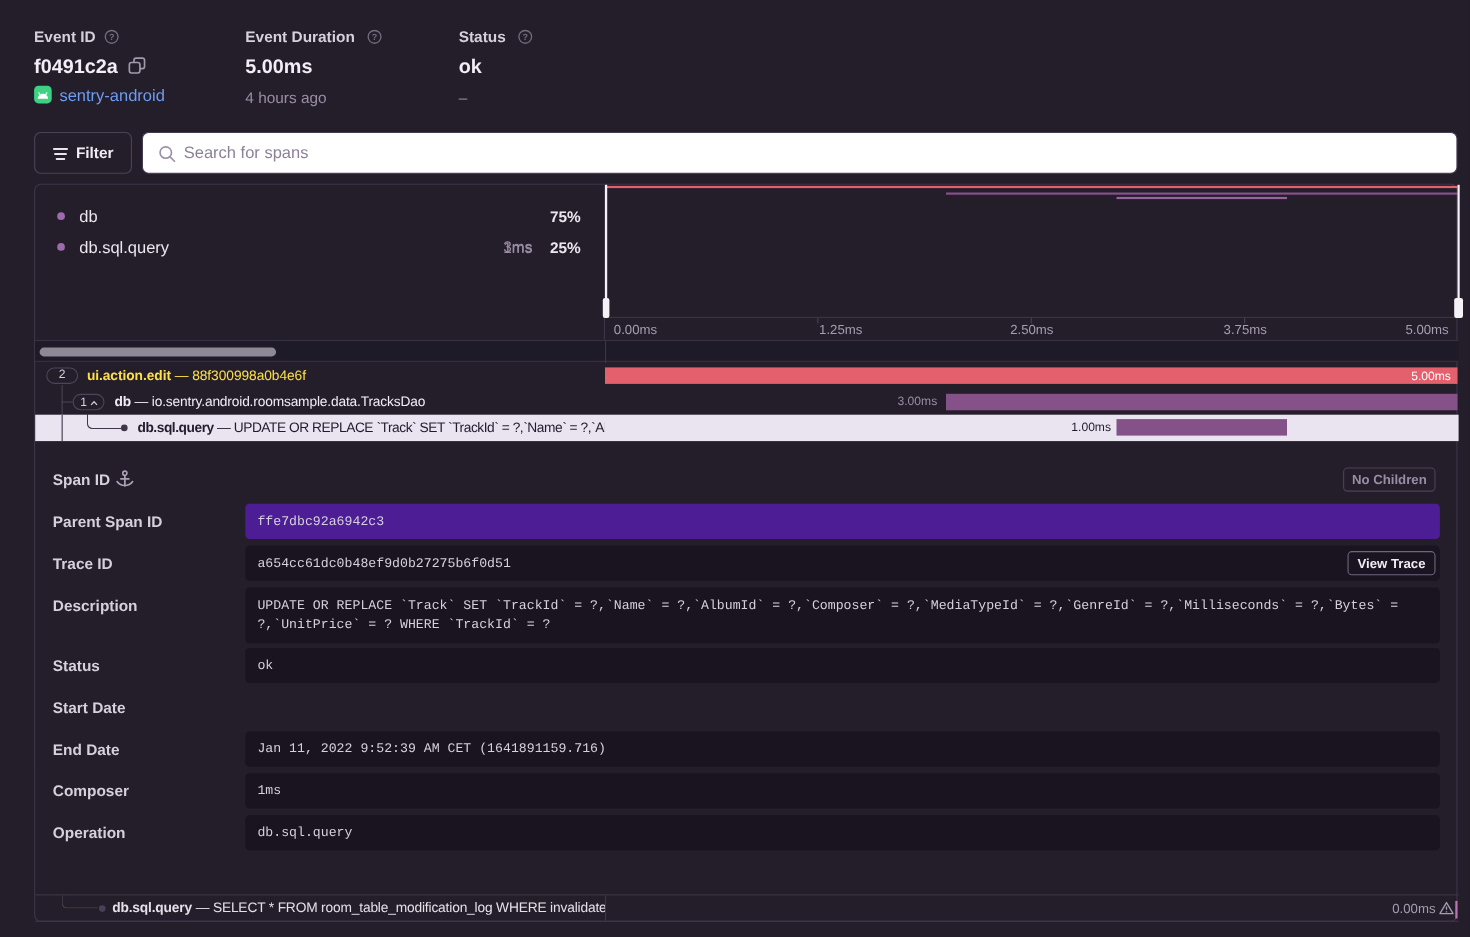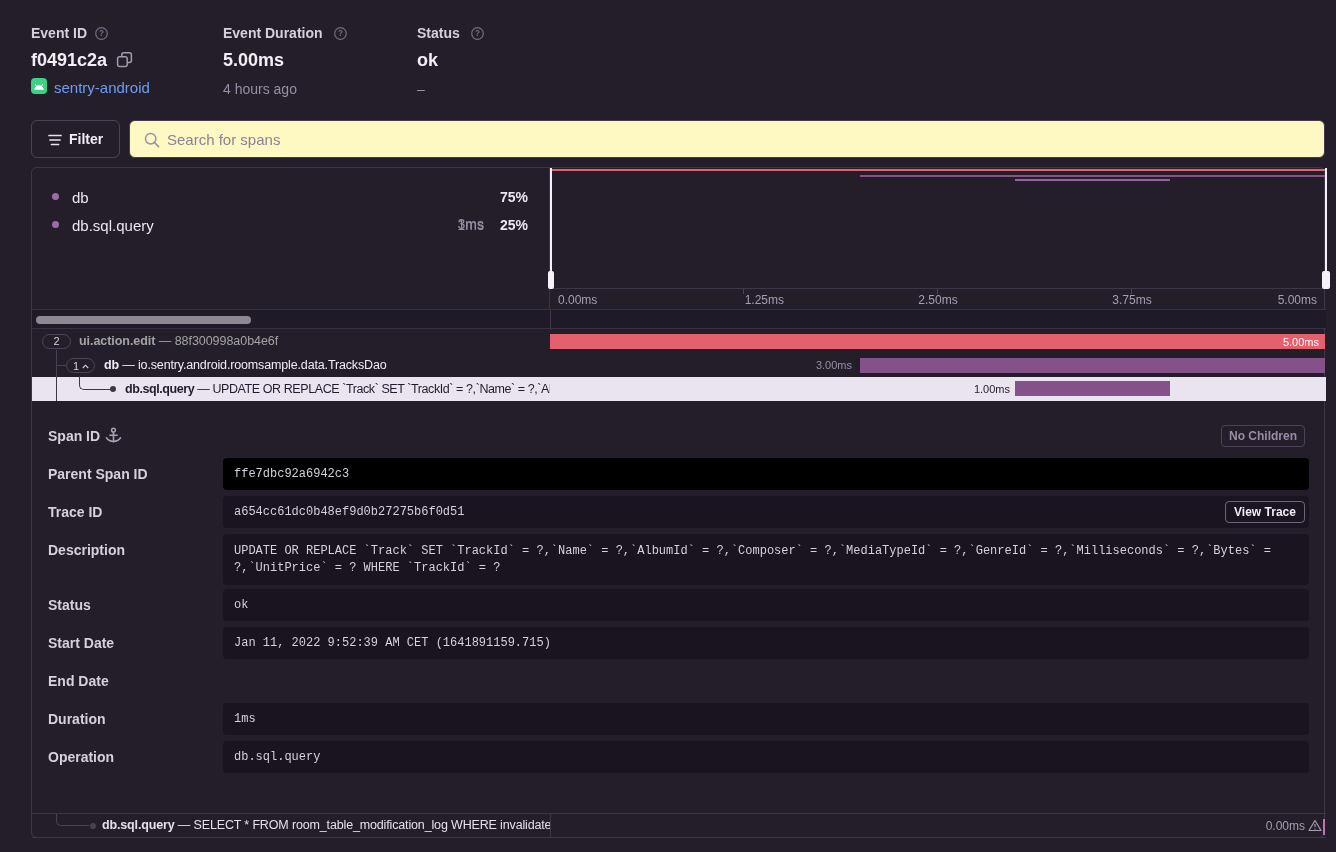--- a/index.html
+++ b/index.html
@@ -44,21 +44,21 @@
   </svg>
 <div class="abs" style="left:417px; top:50px; font-size:18px; font-weight:bold; color:#f2eef6;">ok</div>
 <div class="abs" style="left:417px; top:81px; font-size:14px; color:#998da5;">–</div>
 
 <div class="abs" style="left:31px; top:120px; width:89px; height:38px; border:1px solid #4c4258; border-radius:6px;">
   <svg class="abs" style="left:16px; top:12px;" width="14" height="14" viewBox="0 0 14 14">
       <path d="M1 2.5 H13 M2 7 H12 M3.5 11.5 H10.5" stroke="#e8e3ee" stroke-width="1.7" stroke-linecap="round"></path>
     </svg>
   <div class="abs" style="left:37px; top:10px; font-size:14px; font-weight:bold; color:#f0ecf5;">Filter</div>
 </div>
-<div class="abs" style="left:129px; top:120px; width:1196px; height:38px; border:1px solid #453b51; border-radius:6px; background:#fef9c3;">
+<div class="abs" style="left:129px; top:120px; width:1196px; height:38px; border:1px solid #453b51; border-radius:6px; background:#ffffff;">
   <svg class="abs" style="left:14px; top:11px;" width="16" height="16" viewBox="0 0 16 16">
       <circle cx="6.7" cy="6.7" r="5.2" fill="none" stroke="#9b90a7" stroke-width="1.5"></circle>
       <path d="M10.6 10.6 L14.6 14.6" stroke="#9b90a7" stroke-width="1.5" stroke-linecap="round"></path>
     </svg>
   <div class="abs" style="left:37px; top:10px; font-size:15px; color:#8d8198;">Search for spans</div>
 </div>
 
 <div class="abs" style="left:31px; top:167px; width:1294px; height:671px; border:1px solid #3e3549; border-radius:6px; background:#241E2A;">
 
   <div class="abs" style="left:0; top:0; width:518px; height:141px; border-right:1px solid #3e3549;">
@@ -100,21 +100,21 @@
     <div class="abs" style="left:4px; top:6px; width:215px; height:8px; border-radius:4px; background:#8e8894;"></div>
     <div class="abs" style="left:518px; top:0; width:1px; height:20px; background:#3e3549;"></div>
   </div>
 
   <div class="abs" style="left:0; top:161px; width:1294px; height:72px;">
 
     <div class="abs" style="left:24px; top:21px; width:1px; height:51px; background:#4a4156;"></div>
 
     <div class="abs" style="left:0; top:0; width:1294px; height:24px;">
       <div class="abs" style="left:10px; top:5px; width:29px; height:15px; border:1px solid #4e4459; border-radius:8px; font-size:11px; color:#d6d0dc; text-align:center; line-height:13px;">2</div>
-      <div class="abs" style="left:47px; top:5px; font-size:12.5px; letter-spacing:-0.05px; color:#a3a3a3; white-space:nowrap;"><b>ui.action.edit</b> — 88f300998a0b4e6f</div>
+      <div class="abs" style="left:47px; top:5px; font-size:12.5px; letter-spacing:-0.05px; color:#fde047; white-space:nowrap;"><b>ui.action.edit</b> — 88f300998a0b4e6f</div>
       <div class="abs" style="left:518px; top:5px; width:775px; height:15px; background:#E5606D;">
         <div class="abs" style="right:6px; top:2px; font-size:11px; color:#fff;">5.00ms</div>
       </div>
     </div>
 
     <div class="abs" style="left:0; top:24px; width:1294px; height:24px;">
       <div class="abs" style="left:24px; top:12px; width:10px; height:1px; background:#4a4156;"></div>
       <div class="abs" style="left:34px; top:5px; width:29px; height:15px; border:1px solid #4e4459; border-radius:8px;">
           <span class="abs" style="left:6px; top:1px; font-size:11px; color:#d6d0dc; line-height:13px;">1</span>
           <svg class="abs" style="left:15px; top:5px;" width="7" height="5" viewBox="0 0 7 5">
@@ -138,36 +138,36 @@
 
   <div class="abs" style="left:0; top:234px; width:1294px; height:412px; border-bottom:1px solid #3e3549;">
 
     <div class="abs" style="left:16px; top:26px; font-size:14px; font-weight:bold; color:#d6d0dc;">Span ID</div>
     <div class="abs" style="left:16px; top:64px; font-size:14px; font-weight:bold; color:#d6d0dc;">Parent Span ID</div>
     <div class="abs" style="left:16px; top:102px; font-size:14px; font-weight:bold; color:#d6d0dc;">Trace ID</div>
     <div class="abs" style="left:16px; top:140px; font-size:14px; font-weight:bold; color:#d6d0dc;">Description</div>
     <div class="abs" style="left:16px; top:195px; font-size:14px; font-weight:bold; color:#d6d0dc;">Status</div>
     <div class="abs" style="left:16px; top:233px; font-size:14px; font-weight:bold; color:#d6d0dc;">Start Date</div>
     <div class="abs" style="left:16px; top:271px; font-size:14px; font-weight:bold; color:#d6d0dc;">End Date</div>
-    <div class="abs" style="left:16px; top:309px; font-size:14px; font-weight:bold; color:#d6d0dc;">Duration</div>
+    <div class="abs" style="left:16px; top:309px; font-size:14px; font-weight:bold; color:#d6d0dc;">Composer</div>
     <div class="abs" style="left:16px; top:347px; font-size:14px; font-weight:bold; color:#d6d0dc;">Operation</div>
 
     <svg class="abs" style="left:73px; top:25px;" width="17" height="18" viewBox="0 0 17 18">
         <circle cx="8.5" cy="3.2" r="1.9" fill="none" stroke="#aaa1b5" stroke-width="1.5"></circle>
         <path d="M8.5 5.1 V15.3 M4.3 8.3 H12.7" fill="none" stroke="#aaa1b5" stroke-width="1.6"></path>
         <path d="M1.4 10.8 A8.8 8.8 0 0 0 15.6 10.8" fill="none" stroke="#aaa1b5" stroke-width="1.5" stroke-linecap="round"></path>
       </svg>
 
     <div class="abs" style="left:1189px; top:23px; width:84px; height:22px; border:1px solid #4c4258; border-radius:4px; font-size:12px; font-weight:bold; color:#998da5; text-align:center; line-height:20px;">No Children</div>
-    <div class="abs mono" style="left:191px; top:56px; width:1086px; height:32px; background:#000000; border-radius:4px; font-size:12px; color:#d6d0dc; line-height:32px; padding-left:11px;">ffe7dbc92a6942c3</div>
+    <div class="abs mono" style="left:191px; top:56px; width:1086px; height:32px; background:#4c1d95; border-radius:4px; font-size:12px; color:#d6d0dc; line-height:32px; padding-left:11px;">ffe7dbc92a6942c3</div>
     <div class="abs mono" style="left:191px; top:94px; width:1086px; height:32px; background:#19141F; border-radius:4px; font-size:12px; color:#d6d0dc; line-height:32px; padding-left:11px;">a654cc61dc0b48ef9d0b27275b6f0d51</div>
     <div class="abs" style="left:1193px; top:99px; width:80px; height:22px; border:1px solid #6f6480; border-radius:4px; font-size:12px; font-weight:bold; color:#f0ecf5; text-align:center; line-height:20px;">View Trace</div>
     <div class="abs mono" style="left:191px; top:132px; width:1086px; height:51px; background:#19141F; border-radius:4px; font-size:12px; color:#d6d0dc; line-height:17px; padding:9px 10px 0 11px; word-break:break-word;">UPDATE OR REPLACE `Track` SET `TrackId` = ?,`Name` = ?,`AlbumId` = ?,`Composer` = ?,`MediaTypeId` = ?,`GenreId` = ?,`Milliseconds` = ?,`Bytes` = ?,`UnitPrice` = ? WHERE `TrackId` = ?</div>
     <div class="abs mono" style="left:191px; top:187px; width:1086px; height:32px; background:#19141F; border-radius:4px; font-size:12px; color:#d6d0dc; line-height:32px; padding-left:11px;">ok</div>
-    <div class="abs mono" style="left:191px; top:225px; width:1086px; height:32px; background:#19141F; border-radius:4px; font-size:12px; color:#d6d0dc; line-height:32px; padding-left:11px;">Jan 11, 2022 9:52:39 AM CET (1641891159.715)</div>
+    <div class="abs mono" style="left:191px; top:263px; width:1086px; height:32px; background:#19141F; border-radius:4px; font-size:12px; color:#d6d0dc; line-height:32px; padding-left:11px;">Jan 11, 2022 9:52:39 AM CET (1641891159.716)</div>
     <div class="abs mono" style="left:191px; top:301px; width:1086px; height:32px; background:#19141F; border-radius:4px; font-size:12px; color:#d6d0dc; line-height:32px; padding-left:11px;">1ms</div>
     <div class="abs mono" style="left:191px; top:339px; width:1086px; height:32px; background:#19141F; border-radius:4px; font-size:12px; color:#d6d0dc; line-height:32px; padding-left:11px;">db.sql.query</div>
   </div>
 
   <div class="abs" style="left:0; top:646px; width:1294px; height:24px; border-bottom:1px solid #3e3549;">
     <div class="abs" style="left:24px; top:0; width:33px; height:12px; border-left:1px solid #4a4156; border-bottom:1px solid #4a4156; border-bottom-left-radius:5px;"></div>
     <div class="abs" style="left:58px; top:9px; width:6px; height:6px; border-radius:50%; background:#4a4156;"></div>
     <div class="abs" style="left:70px; top:4px; width:448px; font-size:12.5px; letter-spacing:-0.15px; color:#e4e0e9; white-space:nowrap; overflow:hidden;"><b>db.sql.query</b> — SELECT * FROM room_table_modification_log WHERE invalidate</div>
     <div class="abs" style="left:518px; top:0; width:1px; height:24px; background:#3e3549;"></div>
     <div class="abs" style="left:1213px; top:5px; width:60px; font-size:12px; color:#a69cb1; text-align:right;">0.00ms</div>

